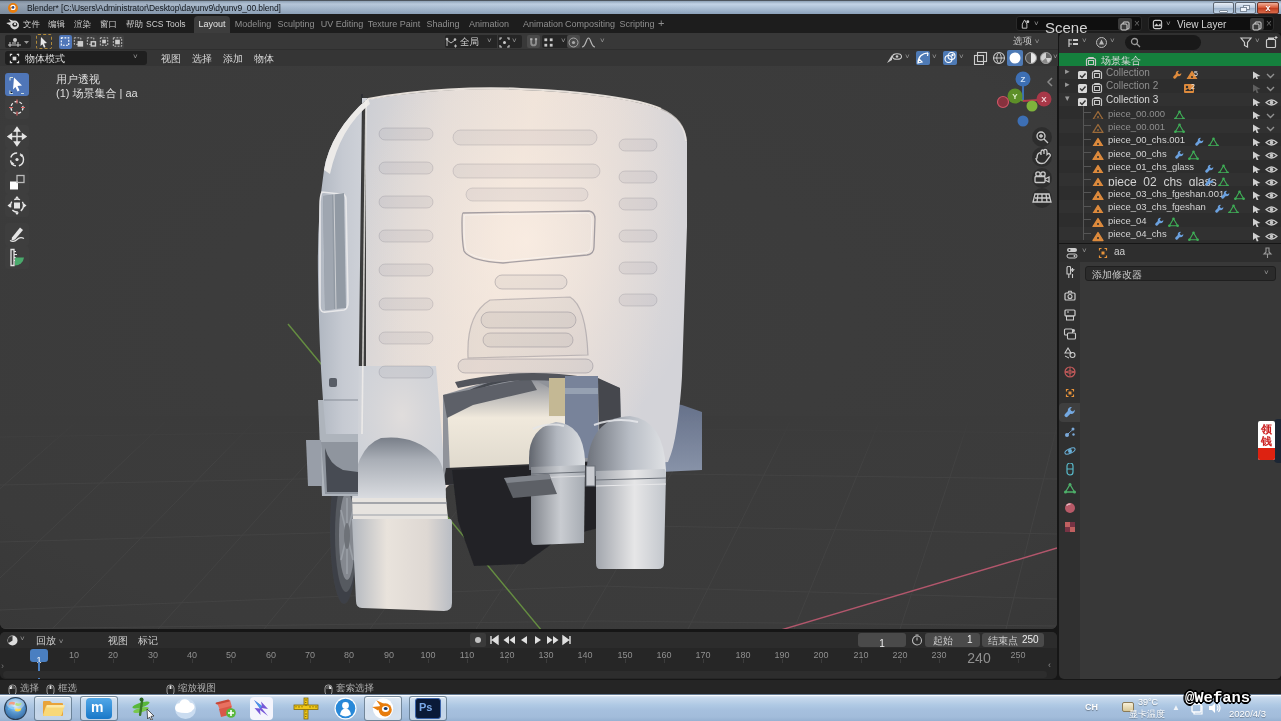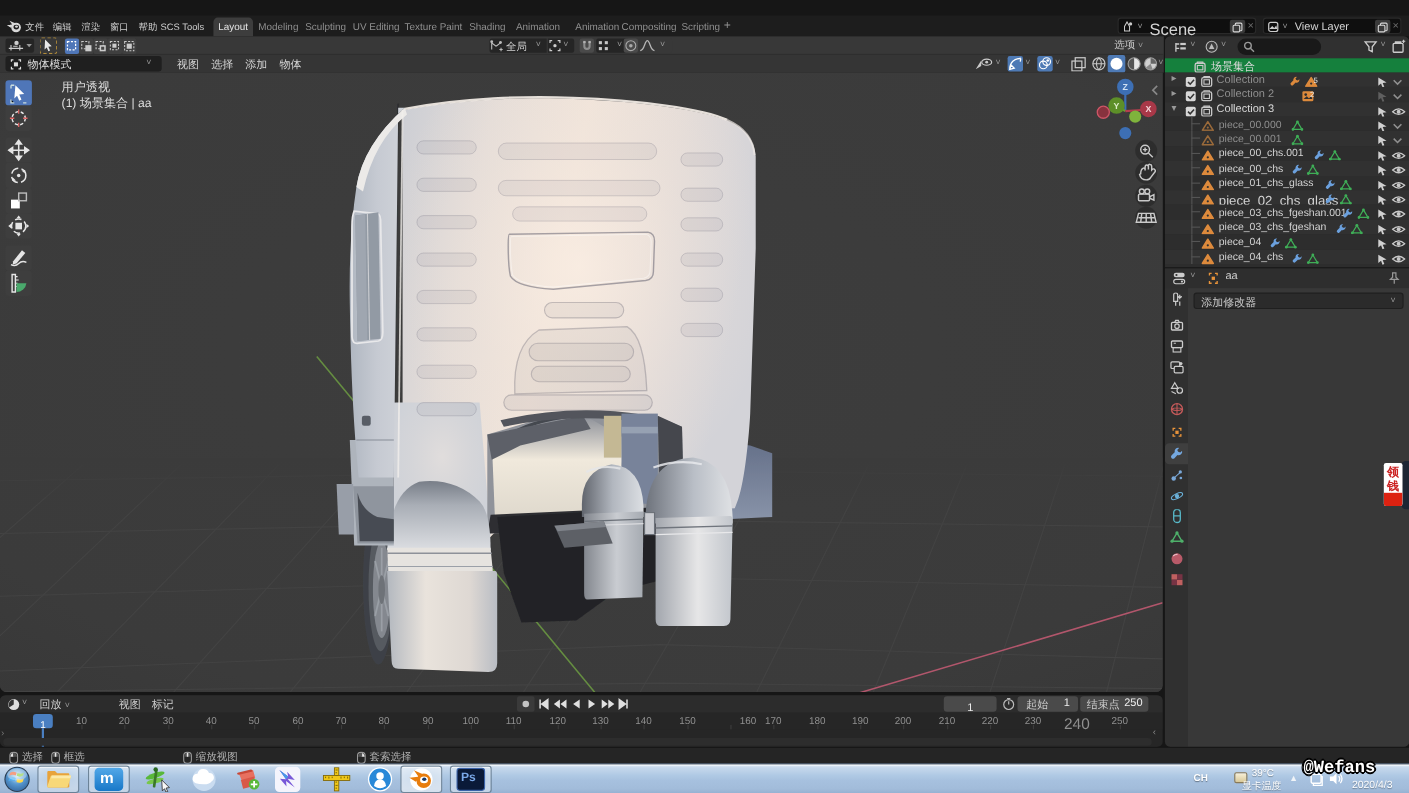--- a/index.html
+++ b/index.html
@@ -2,20 +2,42 @@
 <html><head><meta charset="utf-8">
 <style>
 *{margin:0;padding:0;box-sizing:border-box;}
 html,body{width:1281px;height:721px;overflow:hidden;background:#000;
   font-family:"Liberation Sans",sans-serif;}
 #root{position:absolute;left:0;top:0;width:1281px;height:721px;background:#161616;}
 .abs{position:absolute;}
 .t{position:absolute;white-space:nowrap;}
 </style></head><body>
 <div id="root">
+<div class="abs" style="left:0;top:0;width:1281px;height:14px;
+background:linear-gradient(to bottom,#8fa3b8 0,#c2d3e6 3px,#b2c5da 6px,#9db2c9 10px,#8ba1ba 13px);
+border-top:1px solid #4e565f;">
+<div class="abs" style="left:0;top:0;width:700px;height:14px;
+background:linear-gradient(to right,rgba(110,120,132,.55),rgba(140,155,172,.25) 40%,rgba(160,175,195,0));"></div>
+<svg class="abs" style="left:7px;top:1px" width="12" height="12" viewBox="0 0 12 12">
+<circle cx="6" cy="6" r="5" fill="#e87d0d"></circle>
+        <circle cx="6" cy="5.4" r="2.6" fill="#fff"></circle>
+<circle cx="6" cy="5.4" r="1.4" fill="#2a4a8a"></circle>
+        <path d="M1.5 6.5 L6 4 L4 7 Z" fill="#e87d0d"></path>
+</svg>
+<div class="t" style="left:27px;top:1.5px;font-size:8.5px;letter-spacing:-0.1px;color:#10151b;">Blender* [C:\Users\Administrator\Desktop\dayunv9\dyunv9_00.blend]</div>
+<div class="abs" style="left:1213px;top:1px;width:21px;height:12px;background:linear-gradient(#e7eef6,#b9cade 50%,#9db3cb 52%,#c2d3e5);border:1px solid #5d6773;border-radius:2px;">
+ <div class="abs" style="left:5px;top:7px;width:9px;height:3px;background:#f4f8fc;border:1px solid #7e8b9a;border-radius:1px;"></div>
+      </div>
+<div class="abs" style="left:1235px;top:1px;width:21px;height:12px;background:linear-gradient(#e7eef6,#b9cade 50%,#9db3cb 52%,#c2d3e5);border:1px solid #5d6773;border-radius:2px;">
+ <div class="abs" style="left:7px;top:2px;width:7px;height:5px;border:1px solid #7e8b9a;background:#eef3f9;"></div>
+ <div class="abs" style="left:4px;top:4px;width:7px;height:5px;border:1px solid #7e8b9a;background:#eef3f9;"></div>
+      </div>
+<div class="abs" style="left:1257px;top:1px;width:22px;height:12px;background:linear-gradient(#f0b09a,#d85b3a 45%,#c13f22 55%,#d96b4a);border:1px solid #6e3326;border-radius:2px;
+ color:#fff;font-size:9px;font-weight:bold;text-align:center;line-height:11px;text-shadow:0 1px 1px #7c2a14;">x</div>
+</div>
 <div class="abs" style="left:0;top:14px;width:1281px;height:19px;background:#1d1d1d;">
 <svg class="abs" style="left:6px;top:4px" width="14" height="12" viewBox="0 0 14 12">
 <path d="M2.6 0.9 L7.8 3.1 L5.4 4.7 Z M0.4 4.9 L6.3 4.3 L3.9 7.2 Z" fill="#d9d9d9"></path>
 <circle cx="8.6" cy="7" r="4.4" fill="#d9d9d9"></circle>
 <path d="M4.2 6.6 L0.4 4.9 L6.3 4.3 Z" fill="#d9d9d9"></path>
 <ellipse cx="8.8" cy="6.6" rx="2.5" ry="2.2" fill="#1d1d1d"></ellipse>
 <ellipse cx="9" cy="6.2" rx="1.3" ry="1.1" fill="#d9d9d9"></ellipse>
 </svg>
 <div class="t" style="left:23px;top:4.5px;font-size:8.5px;color:#cfcfcf;">文件</div>
 <div class="t" style="left:48px;top:4.5px;font-size:8.5px;color:#cfcfcf;">编辑</div>
@@ -969,21 +991,21 @@
 <div class="t" style="left:259px;top:2px;width:24px;text-align:center;font-size:9px;color:#909090;">60</div>
 <div class="t" style="left:298px;top:2px;width:24px;text-align:center;font-size:9px;color:#909090;">70</div>
 <div class="t" style="left:337px;top:2px;width:24px;text-align:center;font-size:9px;color:#909090;">80</div>
 <div class="t" style="left:377px;top:2px;width:24px;text-align:center;font-size:9px;color:#909090;">90</div>
 <div class="t" style="left:416px;top:2px;width:24px;text-align:center;font-size:9px;color:#909090;">100</div>
 <div class="t" style="left:455px;top:2px;width:24px;text-align:center;font-size:9px;color:#909090;">110</div>
 <div class="t" style="left:495px;top:2px;width:24px;text-align:center;font-size:9px;color:#909090;">120</div>
 <div class="t" style="left:534px;top:2px;width:24px;text-align:center;font-size:9px;color:#909090;">130</div>
 <div class="t" style="left:573px;top:2px;width:24px;text-align:center;font-size:9px;color:#909090;">140</div>
 <div class="t" style="left:613px;top:2px;width:24px;text-align:center;font-size:9px;color:#909090;">150</div>
-<div class="t" style="left:652px;top:2px;width:24px;text-align:center;font-size:9px;color:#909090;margin-left:16px;">160</div>
+<div class="t" style="left:652px;top:2px;width:24px;text-align:center;font-size:9px;color:#909090;">160</div>
 <div class="t" style="left:691px;top:2px;width:24px;text-align:center;font-size:9px;color:#909090;">170</div>
 <div class="t" style="left:731px;top:2px;width:24px;text-align:center;font-size:9px;color:#909090;">180</div>
 <div class="t" style="left:770px;top:2px;width:24px;text-align:center;font-size:9px;color:#909090;">190</div>
 <div class="t" style="left:809px;top:2px;width:24px;text-align:center;font-size:9px;color:#909090;">200</div>
 <div class="t" style="left:849px;top:2px;width:24px;text-align:center;font-size:9px;color:#909090;">210</div>
 <div class="t" style="left:888px;top:2px;width:24px;text-align:center;font-size:9px;color:#909090;">220</div>
 <div class="t" style="left:927px;top:2px;width:24px;text-align:center;font-size:9px;color:#909090;">230</div>
 <div class="t" style="left:967px;top:2px;width:24px;text-align:center;font-size:14px;color:#909090;">240</div>
 <div class="t" style="left:1006px;top:2px;width:24px;text-align:center;font-size:9px;color:#909090;">250</div>
 </div>

